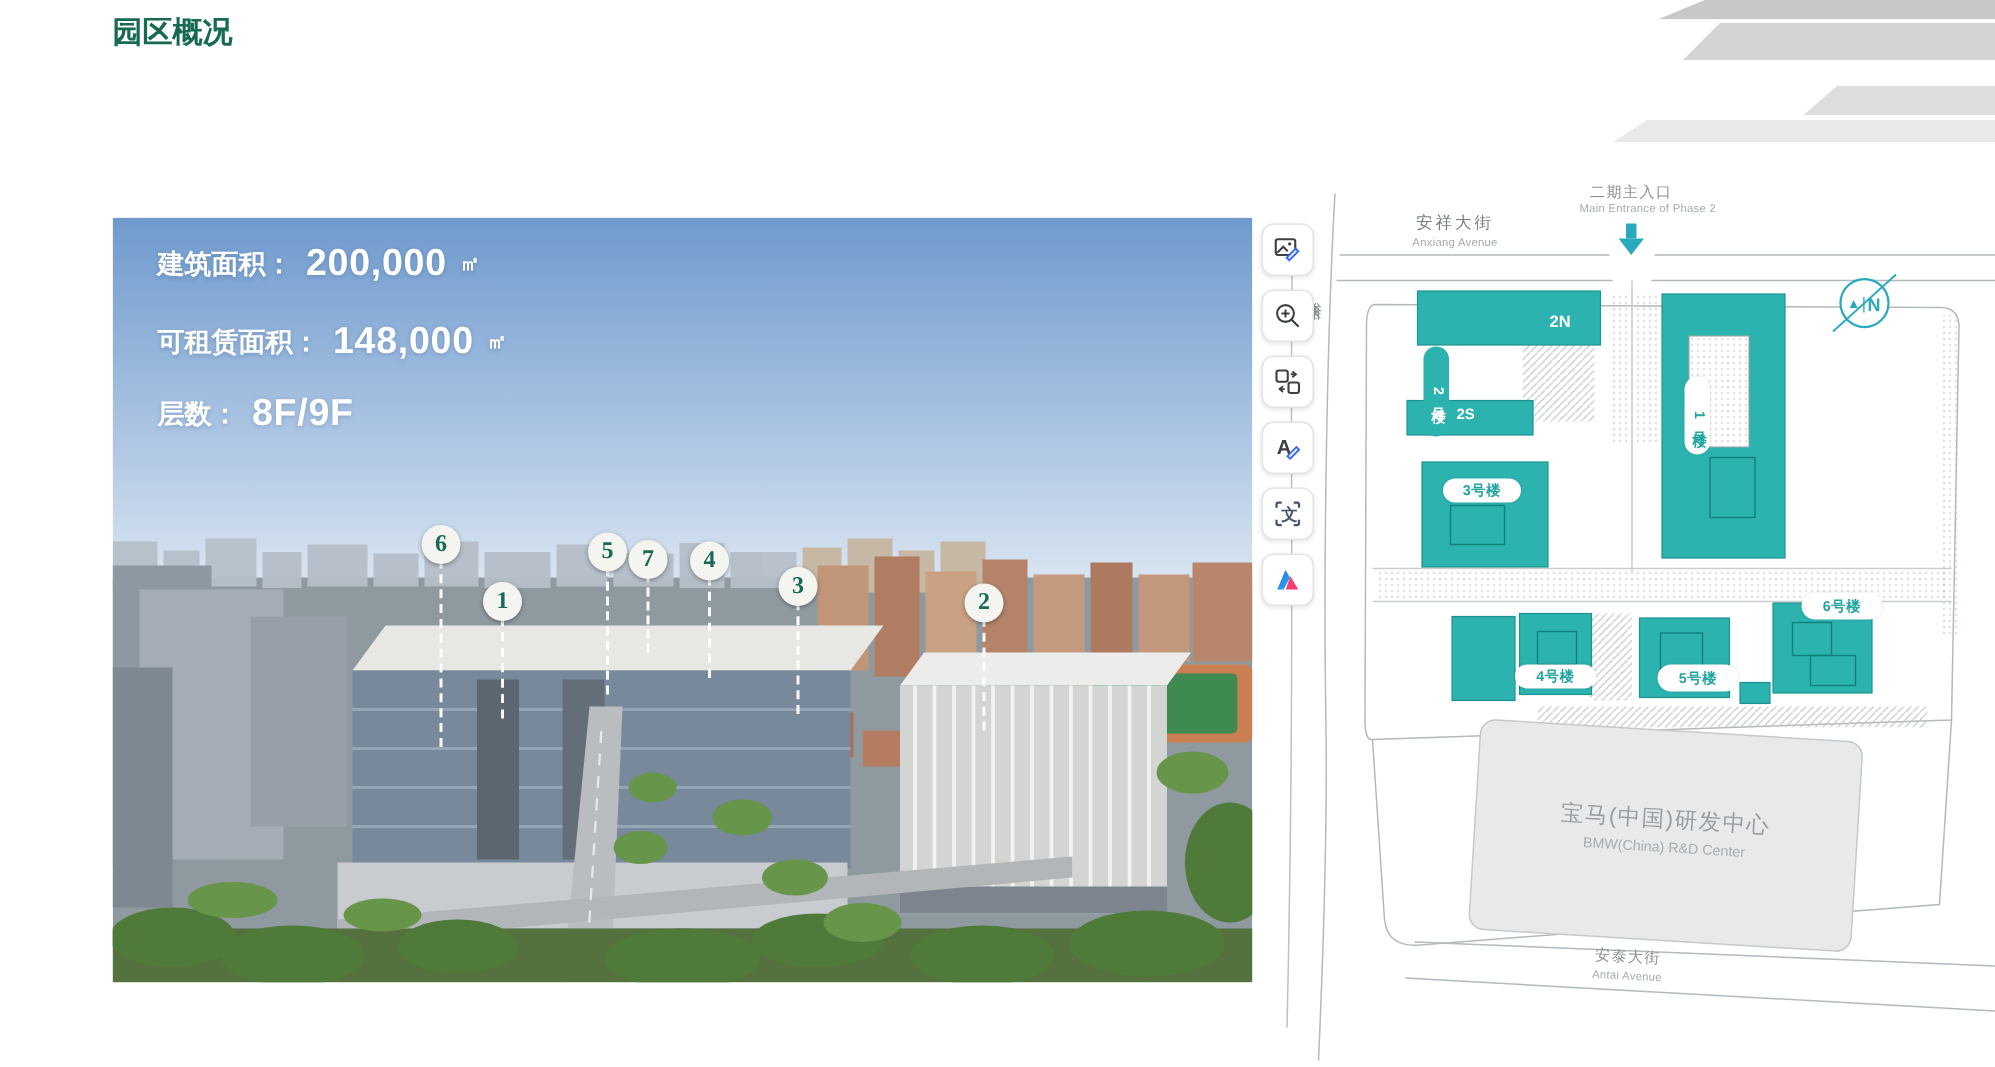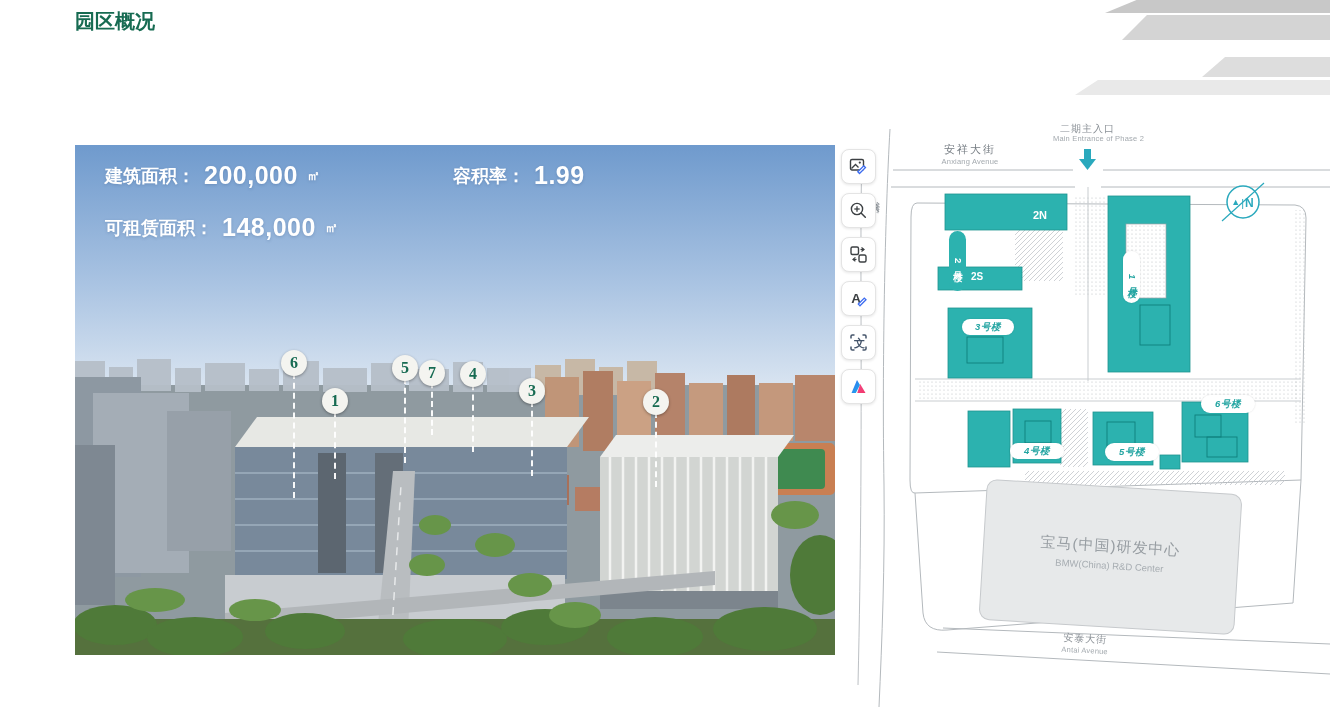--- a/index.html
+++ b/index.html
@@ -42,21 +42,21 @@
   .map svg{position:absolute;left:0;top:0;}
   .map-label{position:absolute;color:#8a9096;text-align:center;line-height:1.25;}
   .lbl-cn{font-size:10px;letter-spacing:1px;}
   .lbl-en{font-size:7.5px;letter-spacing:.2px;color:#a3a9ae;}
   .street-top-cn{font-size:11px;letter-spacing:2px;color:#777e84;}
   .vertical{writing-mode:vertical-rl;}
   .bldg-tag{position:absolute;color:#fff;font-weight:bold;font-size:11px;}
   .pill{position:absolute;display:flex;align-items:center;justify-content:center;
         border-radius:9px;font-weight:bold;font-size:9.5px;letter-spacing:.5px;}
   .pill-teal{background:#2cb2af;color:#fff;}
-  .pill-white{background:#fff;color:#24a5a2;box-shadow:0 0 2px rgba(0,0,0,.12);font-style:italic;}
+  .pill-white{background:#fff;color:#24a5a2;box-shadow:0 0 2px rgba(0,0,0,.12);}
   .bmw-label{position:absolute;left:145px;top:412px;width:220px;text-align:center;transform:rotate(3.5deg);}
   .bmw-cn{font-size:15px;color:#989fa0;color:#979da2;letter-spacing:1px;}
   .bmw-en{font-size:9.5px;color:#a7adb2;margin-top:4px;}
   .compass{position:absolute;left:371px;top:61px;width:33px;height:33px;display:flex;align-items:center;
         justify-content:center;gap:1px;color:#2aa9bd;font-weight:bold;}
   .compass .tri{font-size:9px;line-height:1;}
   .compass .bar{font-size:11px;font-weight:normal;}
   .compass .n{font-size:12px;}
 </style>
 </head>
@@ -188,25 +188,25 @@
     <div class="stat" style="left:30px;top:16px">
       <span class="s-label">建筑面积：</span>
       <span class="s-value">200,000</span>
       <span class="s-unit">㎡</span>
     </div>
     <div class="stat" style="left:30px;top:68px">
       <span class="s-label">可租赁面积：</span>
       <span class="s-value">148,000</span>
       <span class="s-unit">㎡</span>
     </div>
-
-    <div class="stat" style="left:378px;top:16px">
-      <span class="s-label">容积率：</span>
-      <span class="s-value">1.99</span>
-    </div>
+    <div class="stat" style="left:30px;top:116px">
+      <span class="s-label">层数：</span>
+      <span class="s-value">8F/9F</span>
+    </div>
+
 
     <div class="marker" style="left:206px;top:205px">
       <span class="marker-line" style="height:135px"></span>
       <span class="marker-circle">6</span>
     </div>
     <div class="marker" style="left:247px;top:243px">
       <span class="marker-line" style="height:78px"></span>
       <span class="marker-circle">1</span>
     </div>
     <div class="marker" style="left:317px;top:210px">

